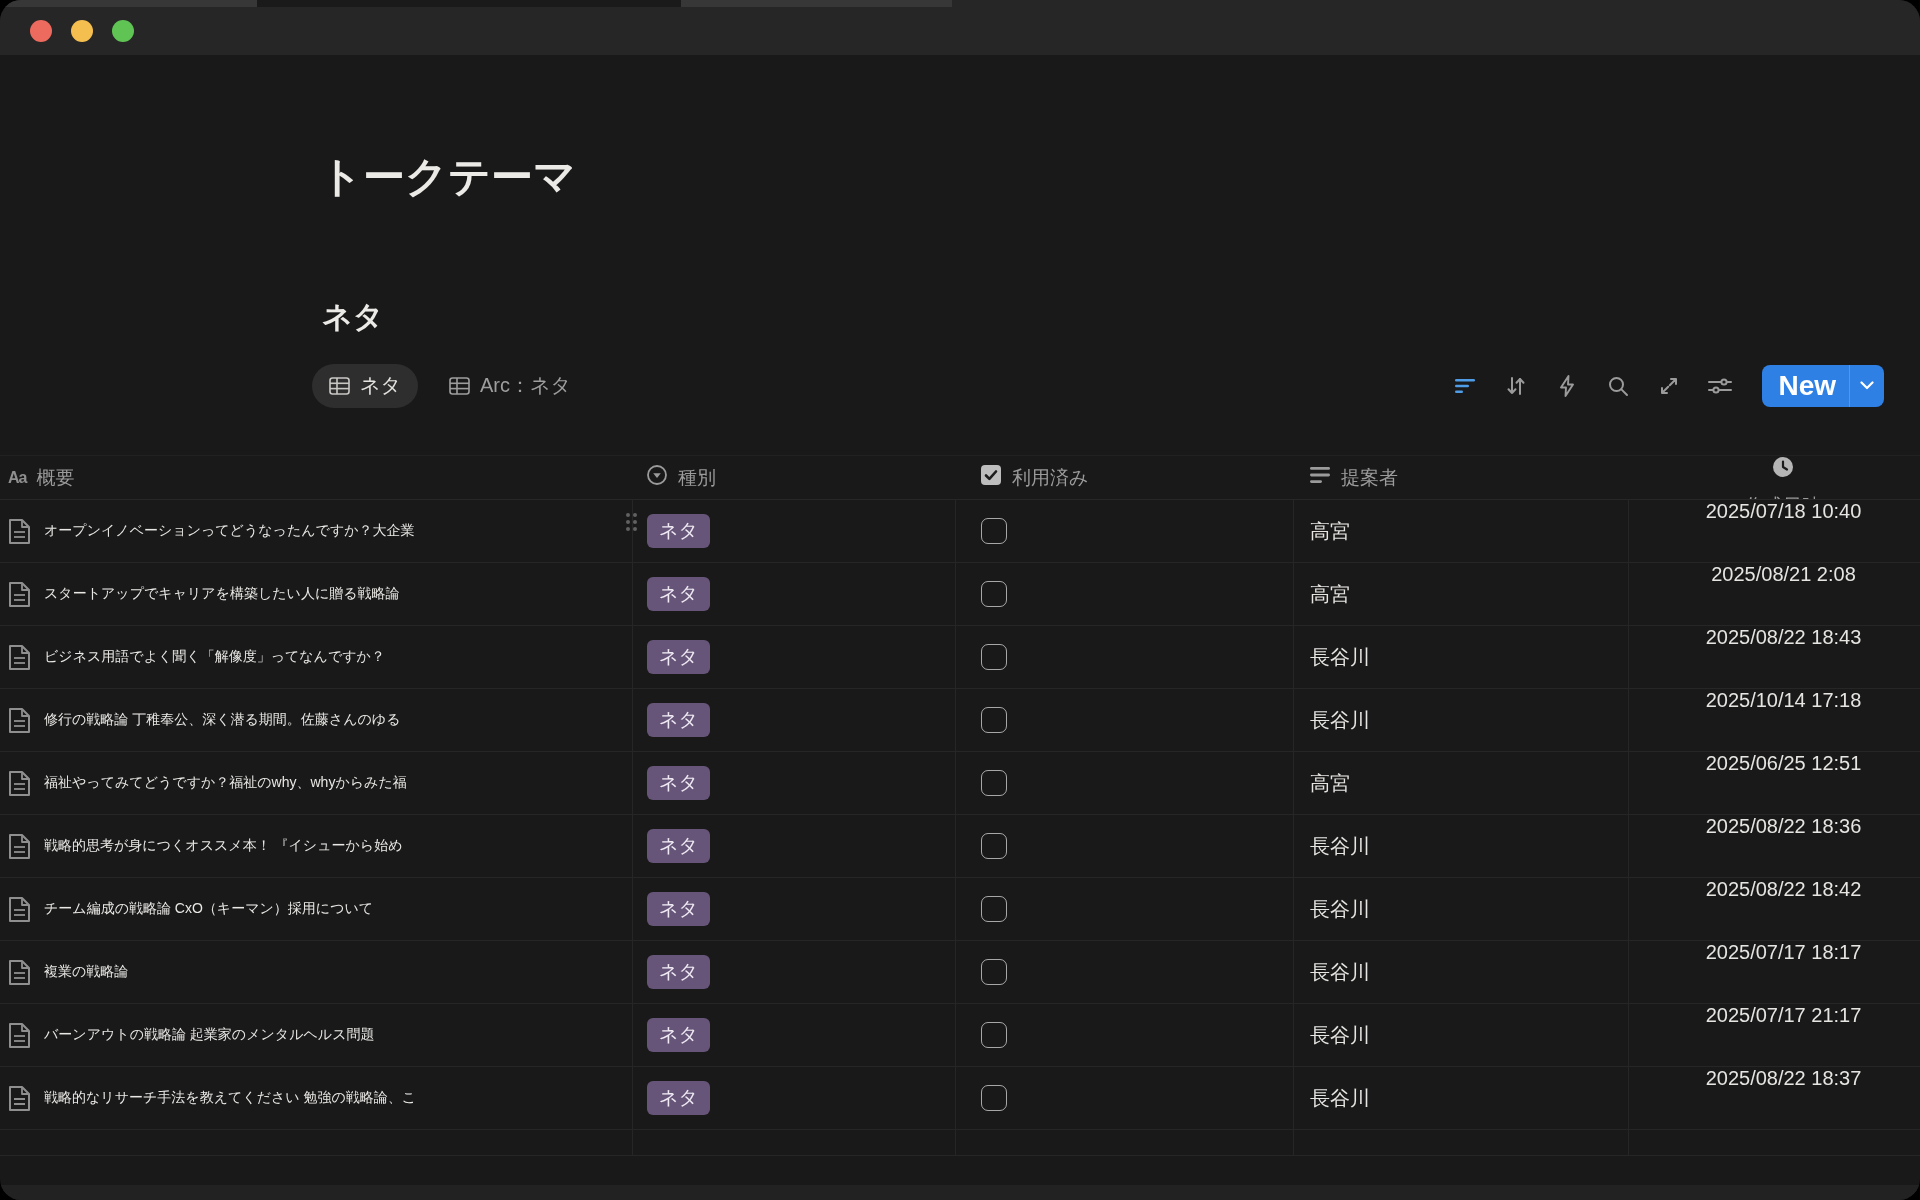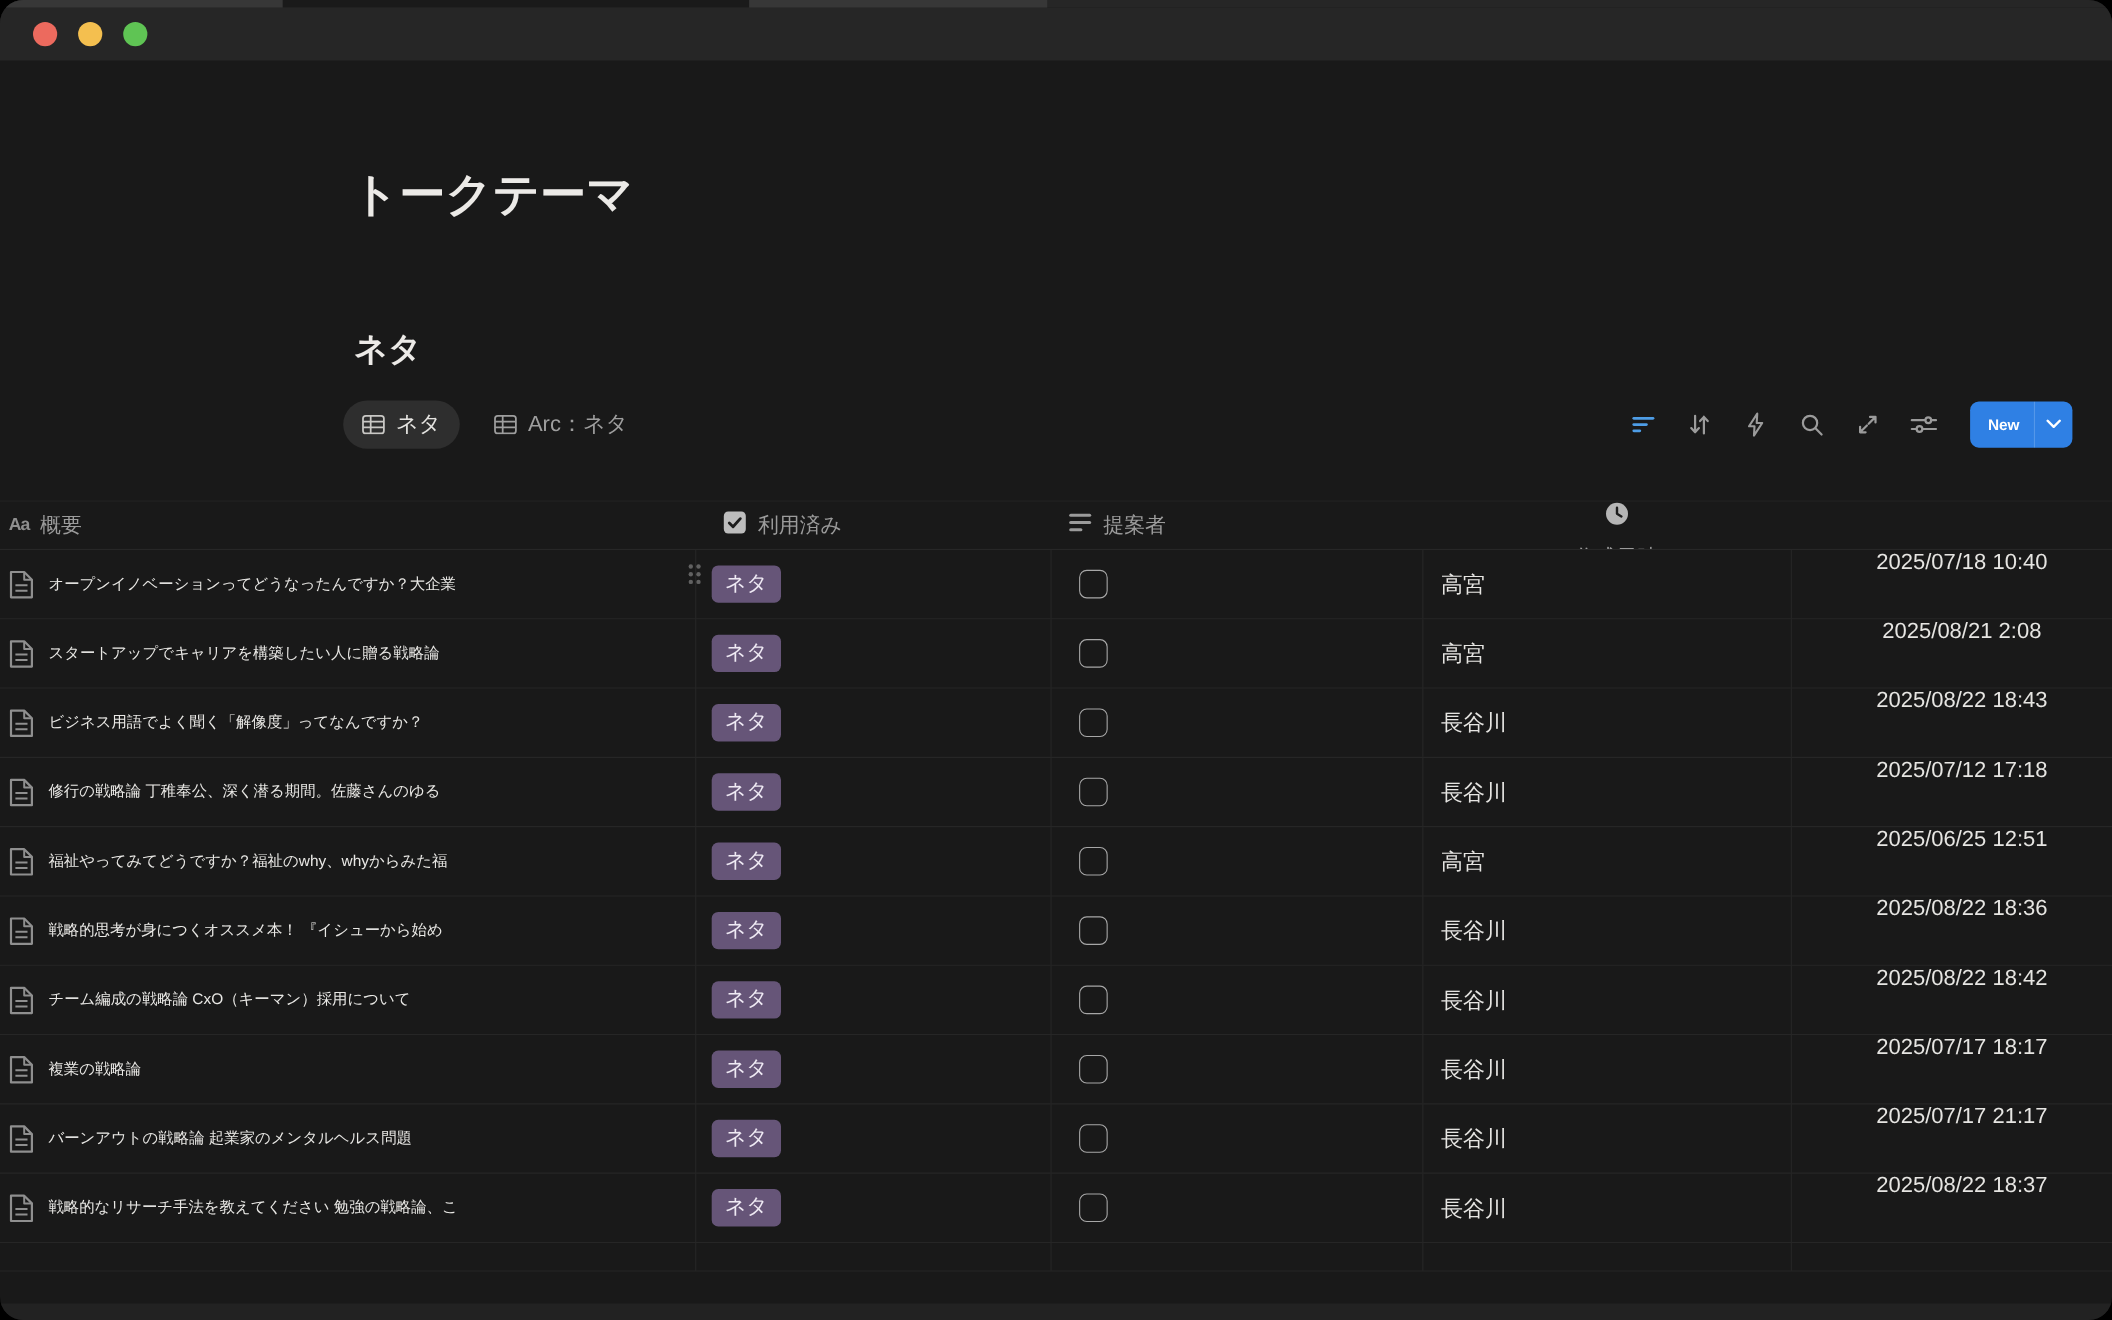--- a/index.html
+++ b/index.html
@@ -23,21 +23,21 @@
            display:flex;align-items:center;justify-content:space-between;}
   .tabs{display:flex;align-items:center;gap:14px;}
   .vtab{display:flex;align-items:center;gap:10px;height:44px;padding:0 17px;border-radius:22px;
         font-size:20px;font-weight:500;color:#9e9e9e;cursor:pointer;}
   .vtab.active{background:#2e2e2e;color:#e4e3e0;}
   .vtab svg{display:block;}
   .actions{display:flex;align-items:center;gap:25px;}
   .tbtn{width:26px;height:26px;display:flex;align-items:center;justify-content:center;cursor:pointer;}
   .new-btn{display:flex;align-items:center;height:42px;border-radius:8px;background:var(--accent-blue);
            color:#fff;margin-left:4px;cursor:pointer;overflow:hidden;}
-  .new-label{font-size:14px;font-weight:600;padding:0 13px 0 16px;}
+  .new-label{font-size:28px;font-weight:600;padding:0 13px 0 16px;}
   .new-chevron{display:flex;align-items:center;justify-content:center;width:34px;height:42px;
                border-left:1px solid rgba(255,255,255,0.18);}
   
   .table{position:absolute;left:0;right:0;top:455px;--line:rgba(255,255,255,0.06);}
   .grid{display:grid;grid-template-columns:632px 323px 338px 335px 1fr;}
   .thead{height:43px;border-top:1px solid rgba(255,255,255,0.035);border-bottom:1px solid var(--line);}
   .hcell{display:flex;align-items:center;gap:10px;color:#9b9b9b;font-size:19px;overflow:hidden;cursor:pointer;}
   .trow{height:62px;border-bottom:1px solid var(--line);}
   .cell{display:flex;align-items:center;overflow:hidden;}
   .c2,.c3,.c4,.c5{border-left:1px solid var(--line);}
@@ -149,20 +149,29 @@
       </div>
     </div>
   </div>
 
   <div class="table">
     <div class="grid thead">
       <div class="hcell p1">
         <span class="aa-glyph">Aa</span>
         <span>概要</span>
       </div>
+      <div class="hcell p2">
+        <span>
+          <svg width="22" height="22" viewBox="0 0 22 22" fill="none">
+            <circle cx="11" cy="11" r="9" stroke="#9b9b9b" stroke-width="1.8"></circle>
+            <path d="M7.2 9.2h7.6L11 14z" fill="#9b9b9b"></path>
+          </svg>
+        </span>
+        <span>種別</span>
+      </div>
       <div class="hcell p3">
         <span>
           <svg width="22" height="22" viewBox="0 0 22 22">
             <rect x="1" y="1" width="20" height="20" rx="4" fill="#bdbdbd"></rect>
             <path d="M6 11.5l3.4 3.4L16 7.5" fill="none" stroke="#1c1c1c" stroke-width="2.6" stroke-linecap="round" stroke-linejoin="round"></path>
           </svg>
         </span>
         <span>利用済み</span>
       </div>
       <div class="hcell p4">
@@ -280,21 +289,21 @@
     <div class="cell p2 c2">
       <span class="tag">ネタ</span>
     </div>
     <div class="cell p3 c3">
       <span class="checkbox"></span>
     </div>
     <div class="cell p4 c4">
       <span class="plain">長谷川</span>
     </div>
     <div class="cell p5 c5">
-      <span class="plain">2025/07/12 17:18</span>
+      <span class="plain">2025/10/14 17:18</span>
     </div>
   </div>
 
   <div class="grid trow">
     <div class="cell p1">
       <span class="doc-icon">
         <svg width="23" height="27" viewBox="0 0 23 27" fill="none" stroke="#8f8f8f" stroke-width="2" stroke-linejoin="round">
           <path d="M2 2h12l7 7v16H2z"></path>
           <path d="M14 2v7h7" stroke-width="1.8"></path>
           <line x1="6" y1="14" x2="17" y2="14" stroke-width="1.8"></line>

